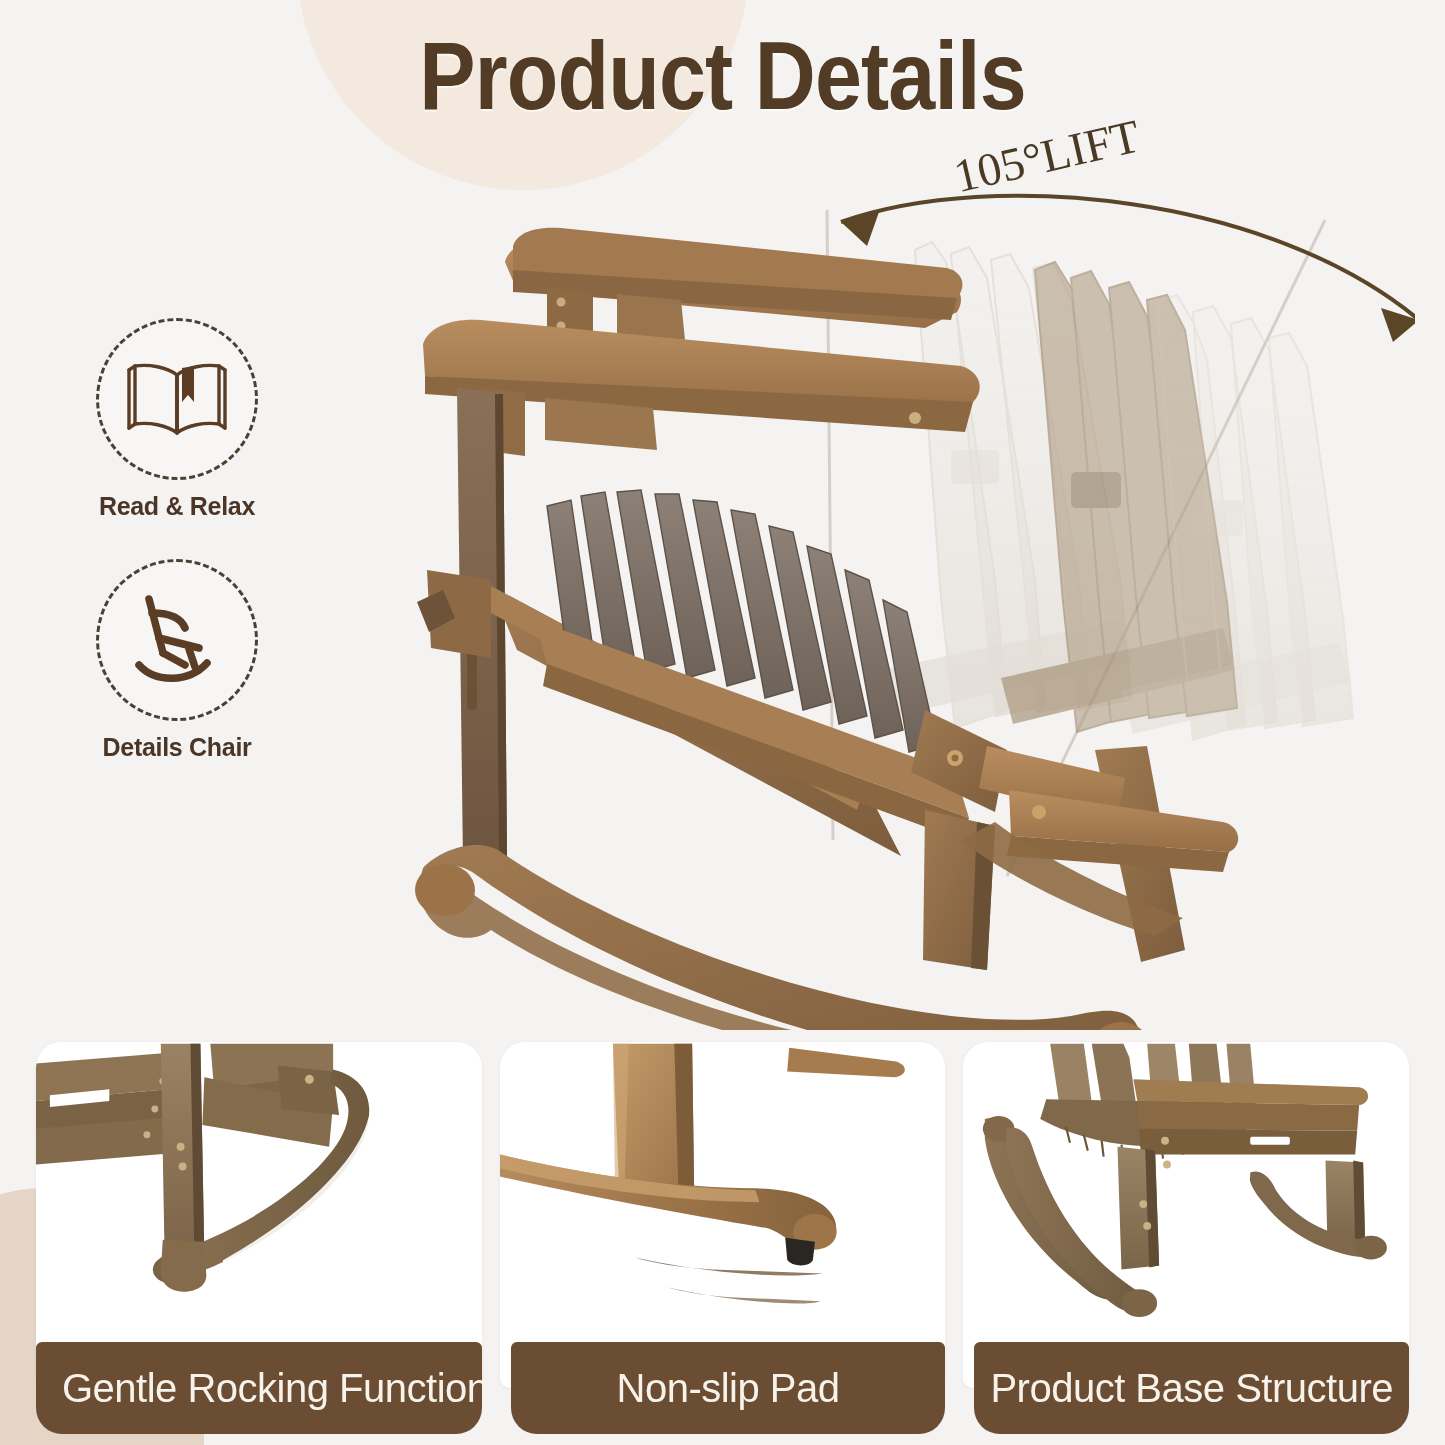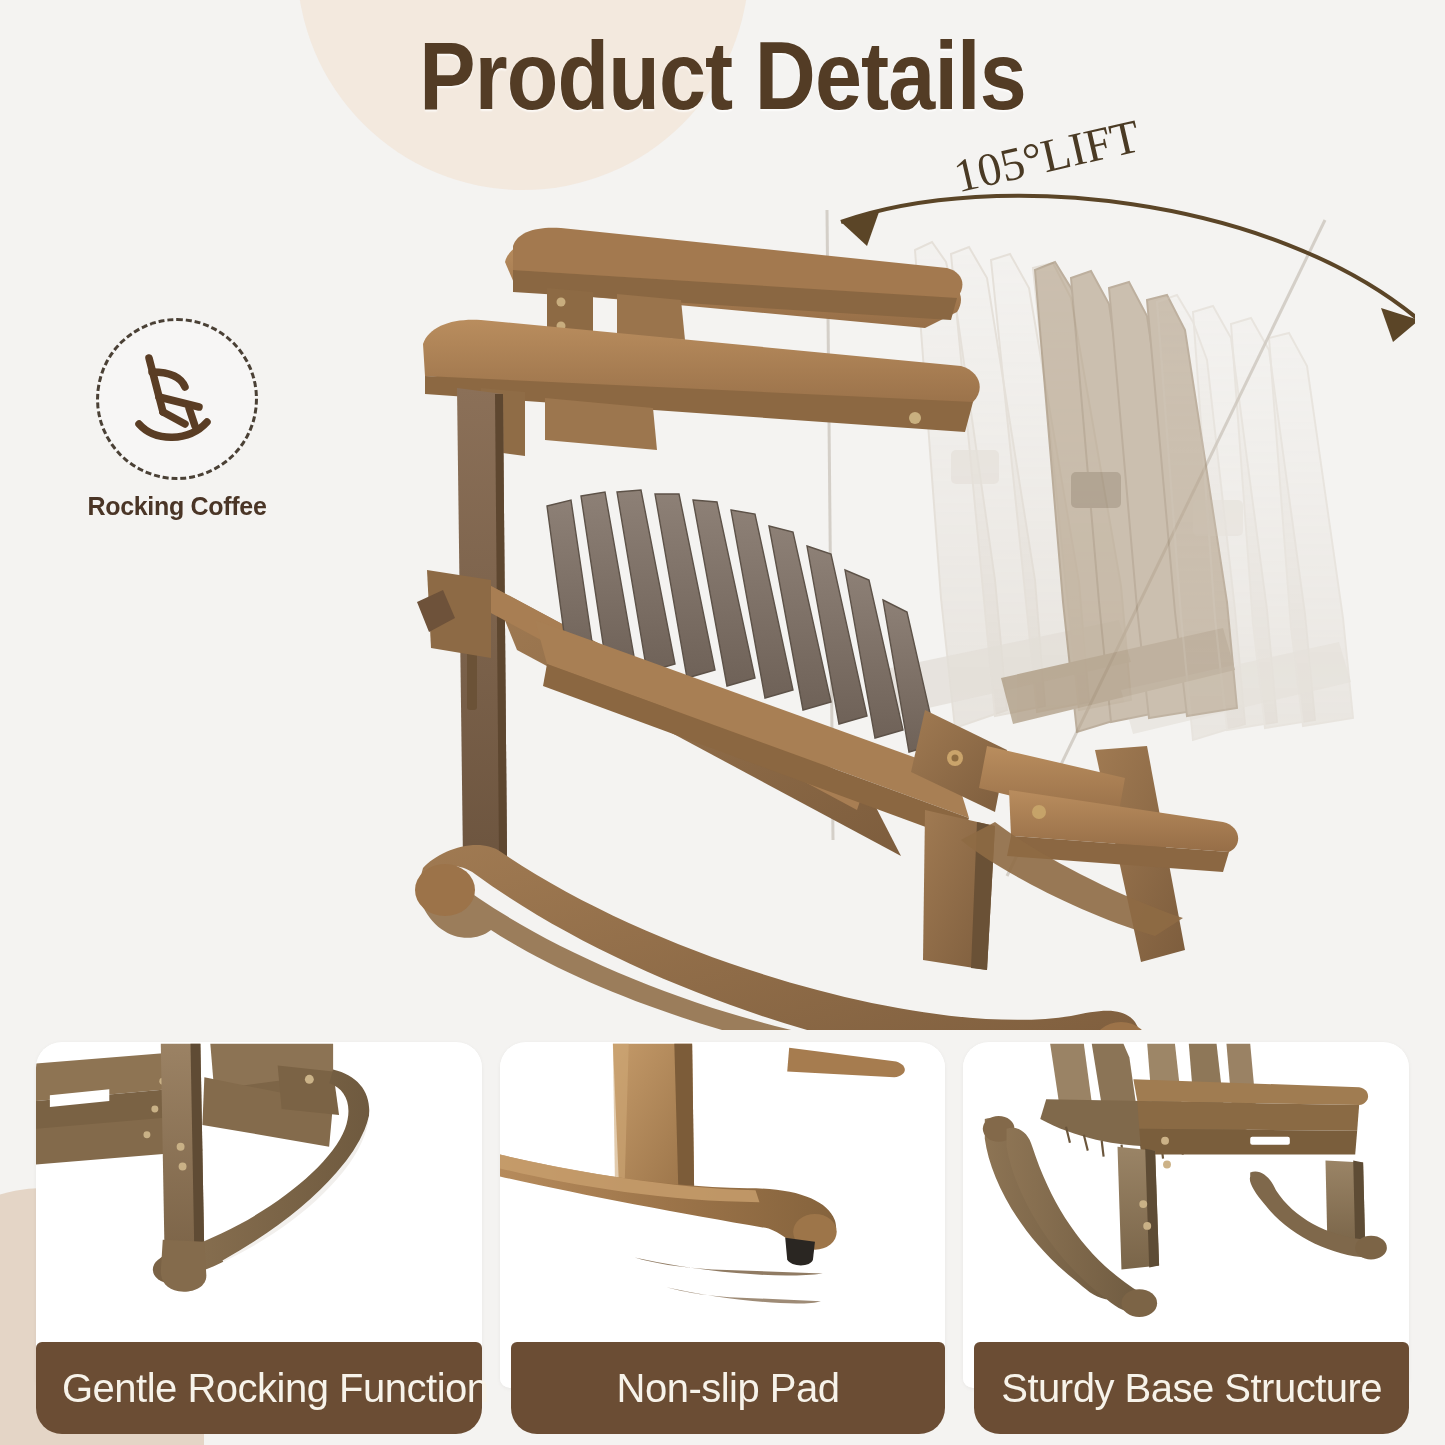--- a/index.html
+++ b/index.html
@@ -103,38 +103,55 @@
 
 <div class="stage">
 
   <div class="blob-top"></div>
   <div class="blob-bottomleft"></div>
 
   <div class="title">Product Details</div>
 
   <div class="features">
 
+    <div class="feature">
+      <div class="f-circle">
+        <span>
+          <svg width="108" height="86" viewBox="0 0 108 86">
+            <g fill="none" stroke="#5a3d24" stroke-width="3.4" stroke-linejoin="round" stroke-linecap="round">
+              <path d="M54 19 C44 11 26 8 12 10 L12 68 C26 66 44 69 54 77 Z"></path>
+              <path d="M54 19 C64 11 82 8 96 10 L96 68 C82 66 64 69 54 77 Z"></path>
+              <path d="M54 19 L54 77"></path>
+              <path d="M6 14 L6 72 M102 14 L102 72"></path>
+              <path d="M12 10 L6 14 M96 10 L102 14 M12 68 L6 72 M96 68 L102 72"></path>
+            </g>
+            <path d="M59 12 L71 10 L71 46 L65 39 L59 46 Z" fill="#5a3d24"></path>
+          </svg>
+        </span>
+      </div>
+      <div class="f-label">Read &amp; Relax</div>
+    </div>
 
 
     <div class="feature">
       <div class="f-circle">
         <span>
           <svg width="108" height="98" viewBox="0 0 108 98">
             <g fill="none" stroke="#5a3d24" stroke-width="7.5" stroke-linecap="round" stroke-linejoin="round">
               <path d="M26 8 L40 62"></path>
               <path d="M29 22 C46 22 58 27 62 37"></path>
               <path d="M36 47 L76 57"></path>
               <path d="M40 62 L62 74"></path>
               <path d="M66 58 L72 76"></path>
               <path d="M16 74 C32 92 66 92 84 72"></path>
             </g>
           </svg>
         </span>
       </div>
-      <div class="f-label">Rocking Coffee</div>
+      <div class="f-label">Details Chair</div>
     </div>
 
   </div>
 
   <div class="hero">
     <svg viewBox="0 0 1020 880" xmlns="http://www.w3.org/2000/svg">
       <defs>
         <linearGradient id="wdDark" x1="0" y1="0" x2="0" y2="1">
           <stop offset="0" stop-color="#8b7058"></stop>
             <stop offset="1" stop-color="#6d553f"></stop>
@@ -447,18 +464,18 @@
           <path d="M290 130 C300 126 310 134 316 148
                    C334 176 368 194 406 198
                    C420 200 422 214 408 216
                    C372 214 330 194 306 164
                    C294 150 288 140 290 134 Z" fill="#7f684b"></path>
           <ellipse cx="412" cy="206" rx="16" ry="12" fill="#7c6446"></ellipse>
           <circle cx="182" cy="162" r="4" fill="#c9b186"></circle>
           <circle cx="186" cy="184" r="4" fill="#c9b186"></circle>
         </svg>
       </div>
-      <div class="caption c-center">Sturdy Base Structure</div>
+      <div class="caption c-center">Product Base Structure</div>
     </div>
 
   </div>
 
 </div>
 
 </body></html>

